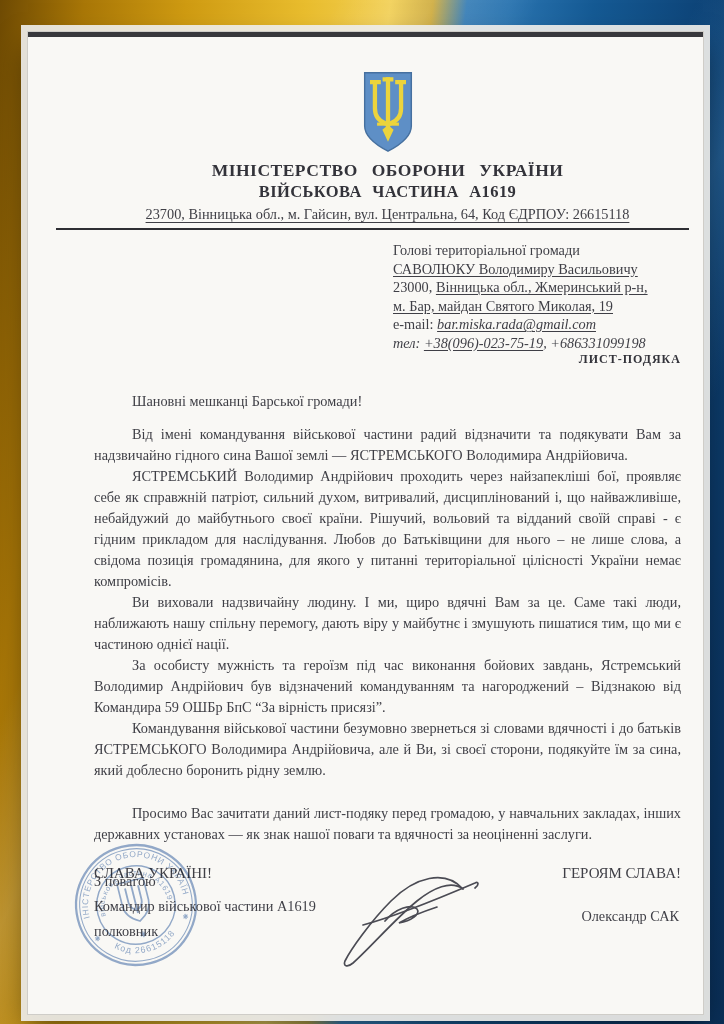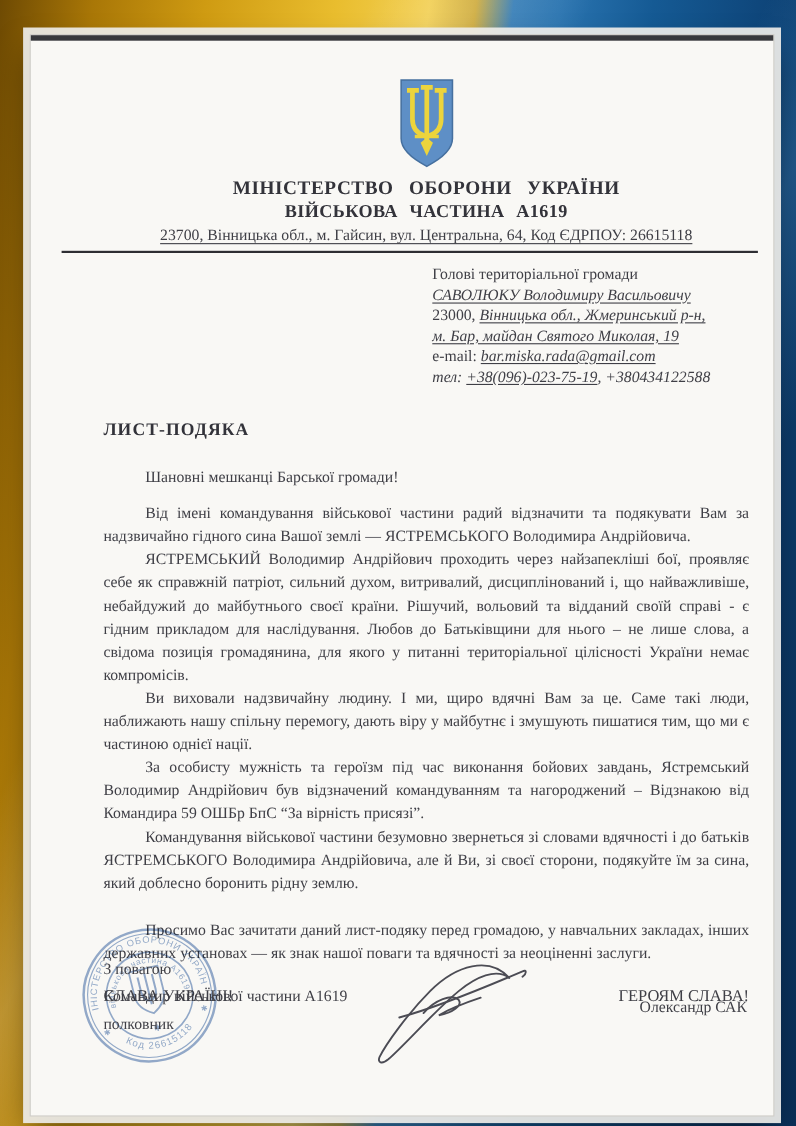--- a/index.html
+++ b/index.html
@@ -24,24 +24,24 @@
   .content{position:relative;width:100%;height:100%;box-sizing:border-box;
     padding:34px 22px 0 66px;font-size:14.3px;}
   .emblem{display:block;margin:0 auto;width:56px;height:82px;}
   .org1{text-align:center;font-weight:bold;color:#33333a;font-size:17.5px;
     letter-spacing:.5px;word-spacing:9px;margin-top:7px;}
   .org2{text-align:center;font-weight:bold;color:#33333a;font-size:16.5px;
     letter-spacing:.4px;word-spacing:6px;margin-top:1px;}
   .org-address{text-align:center;margin-top:4px;text-decoration:underline;text-underline-offset:3px;}
   .head-rule{border:none;border-top:2px solid #2e2e33;margin:5px 0 0 -38px;width:calc(100% + 46px);}
   .recipient{width:288px;margin:11px 0 0 auto;line-height:18.5px;}
-  .u{text-decoration:underline;text-underline-offset:2px;font-style:italic;}
+  .u{text-decoration:underline;text-underline-offset:2px;}
   .it{font-style:italic;}
-  .doc-title{text-align:left;font-weight:bold;color:#33333a;font-size:16px;
-    letter-spacing:1px;margin-top:30px;}
+  .doc-title{text-align:right;font-weight:bold;color:#33333a;font-size:12px;
+    letter-spacing:1px;}
   p{margin:0;}
   .salutation{margin-top:26px;text-indent:38px;}
   .body-par{margin-top:0;text-align:justify;text-indent:38px;line-height:21px;}
   .first-par{margin-top:14px;}
   .gap-top{margin-top:22px;}
   .slava-row{display:flex;justify-content:space-between;margin-top:20px;font-size:15px;}
   .respect{position:absolute;left:66px;top:832px;line-height:25px;z-index:3;}
   .stamp{position:absolute;left:44px;top:804px;width:128px;height:128px;
     transform:rotate(-14deg);opacity:.8;z-index:2;mix-blend-mode:multiply;}
   .stamp-ink{stroke:#7b99c4;}
@@ -73,21 +73,21 @@
     <div class="org2">ВІЙСЬКОВА ЧАСТИНА А1619</div>
     <div class="org-address">23700, Вінницька обл., м. Гайсин, вул. Центральна, 64, Код ЄДРПОУ: 26615118</div>
     <hr class="head-rule">
 
     <div class="recipient">
       <div>Голові територіальної громади</div>
       <div class="u">САВОЛЮКУ Володимиру Васильовичу</div>
       <div><span>23000, </span><span class="u">Вінницька обл., Жмеринський р-н,</span></div>
       <div class="u">м. Бар, майдан Святого Миколая, 19</div>
       <div><span>e-mail: </span><span class="it u">bar.miska.rada@gmail.com</span></div>
-      <div class="it"><span>тел: </span><span class="u">+38(096)-023-75-19</span><span>, +380434122588</span></div>
+      <div class="it"><span>тел: </span><span class="u">+38(096)-023-75-19</span><span>, +686331099198</span></div>
     </div>
 
     <div class="doc-title">ЛИСТ-ПОДЯКА</div>
     <p class="salutation">Шановні мешканці Барської громади!</p>
 
     <p class="body-par first-par">Від імені командування військової частини радий відзначити та подякувати Вам за надзвичайно гідного сина Вашої землі — ЯСТРЕМСЬКОГО Володимира Андрійовича.</p>
     <p class="body-par">ЯСТРЕМСЬКИЙ Володимир Андрійович проходить через найзапекліші бої, проявляє себе як справжній патріот, сильний духом, витривалий, дисциплінований і, що найважливіше, небайдужий до майбутнього своєї країни. Рішучий, вольовий та відданий своїй справі - є гідним прикладом для наслідування. Любов до Батьківщини для нього – не лише слова, а свідома позиція громадянина, для якого у питанні територіальної цілісності України немає компромісів.</p>
     <p class="body-par">Ви виховали надзвичайну людину. І ми, щиро вдячні Вам за це. Саме такі люди, наближають нашу спільну перемогу, дають віру у майбутнє і змушують пишатися тим, що ми є частиною однієї нації.</p>
     <p class="body-par">За особисту мужність та героїзм під час виконання бойових завдань, Ястремський Володимир Андрійович був відзначений командуванням та нагороджений – Відзнакою від Командира 59 ОШБр БпС “За вірність присязі”.</p>
     <p class="body-par">Командування військової частини безумовно звернеться зі словами вдячності і до батьків ЯСТРЕМСЬКОГО Володимира Андрійовича, але й Ви, зі своєї сторони, подякуйте їм за сина, який доблесно боронить рідну землю.</p>

